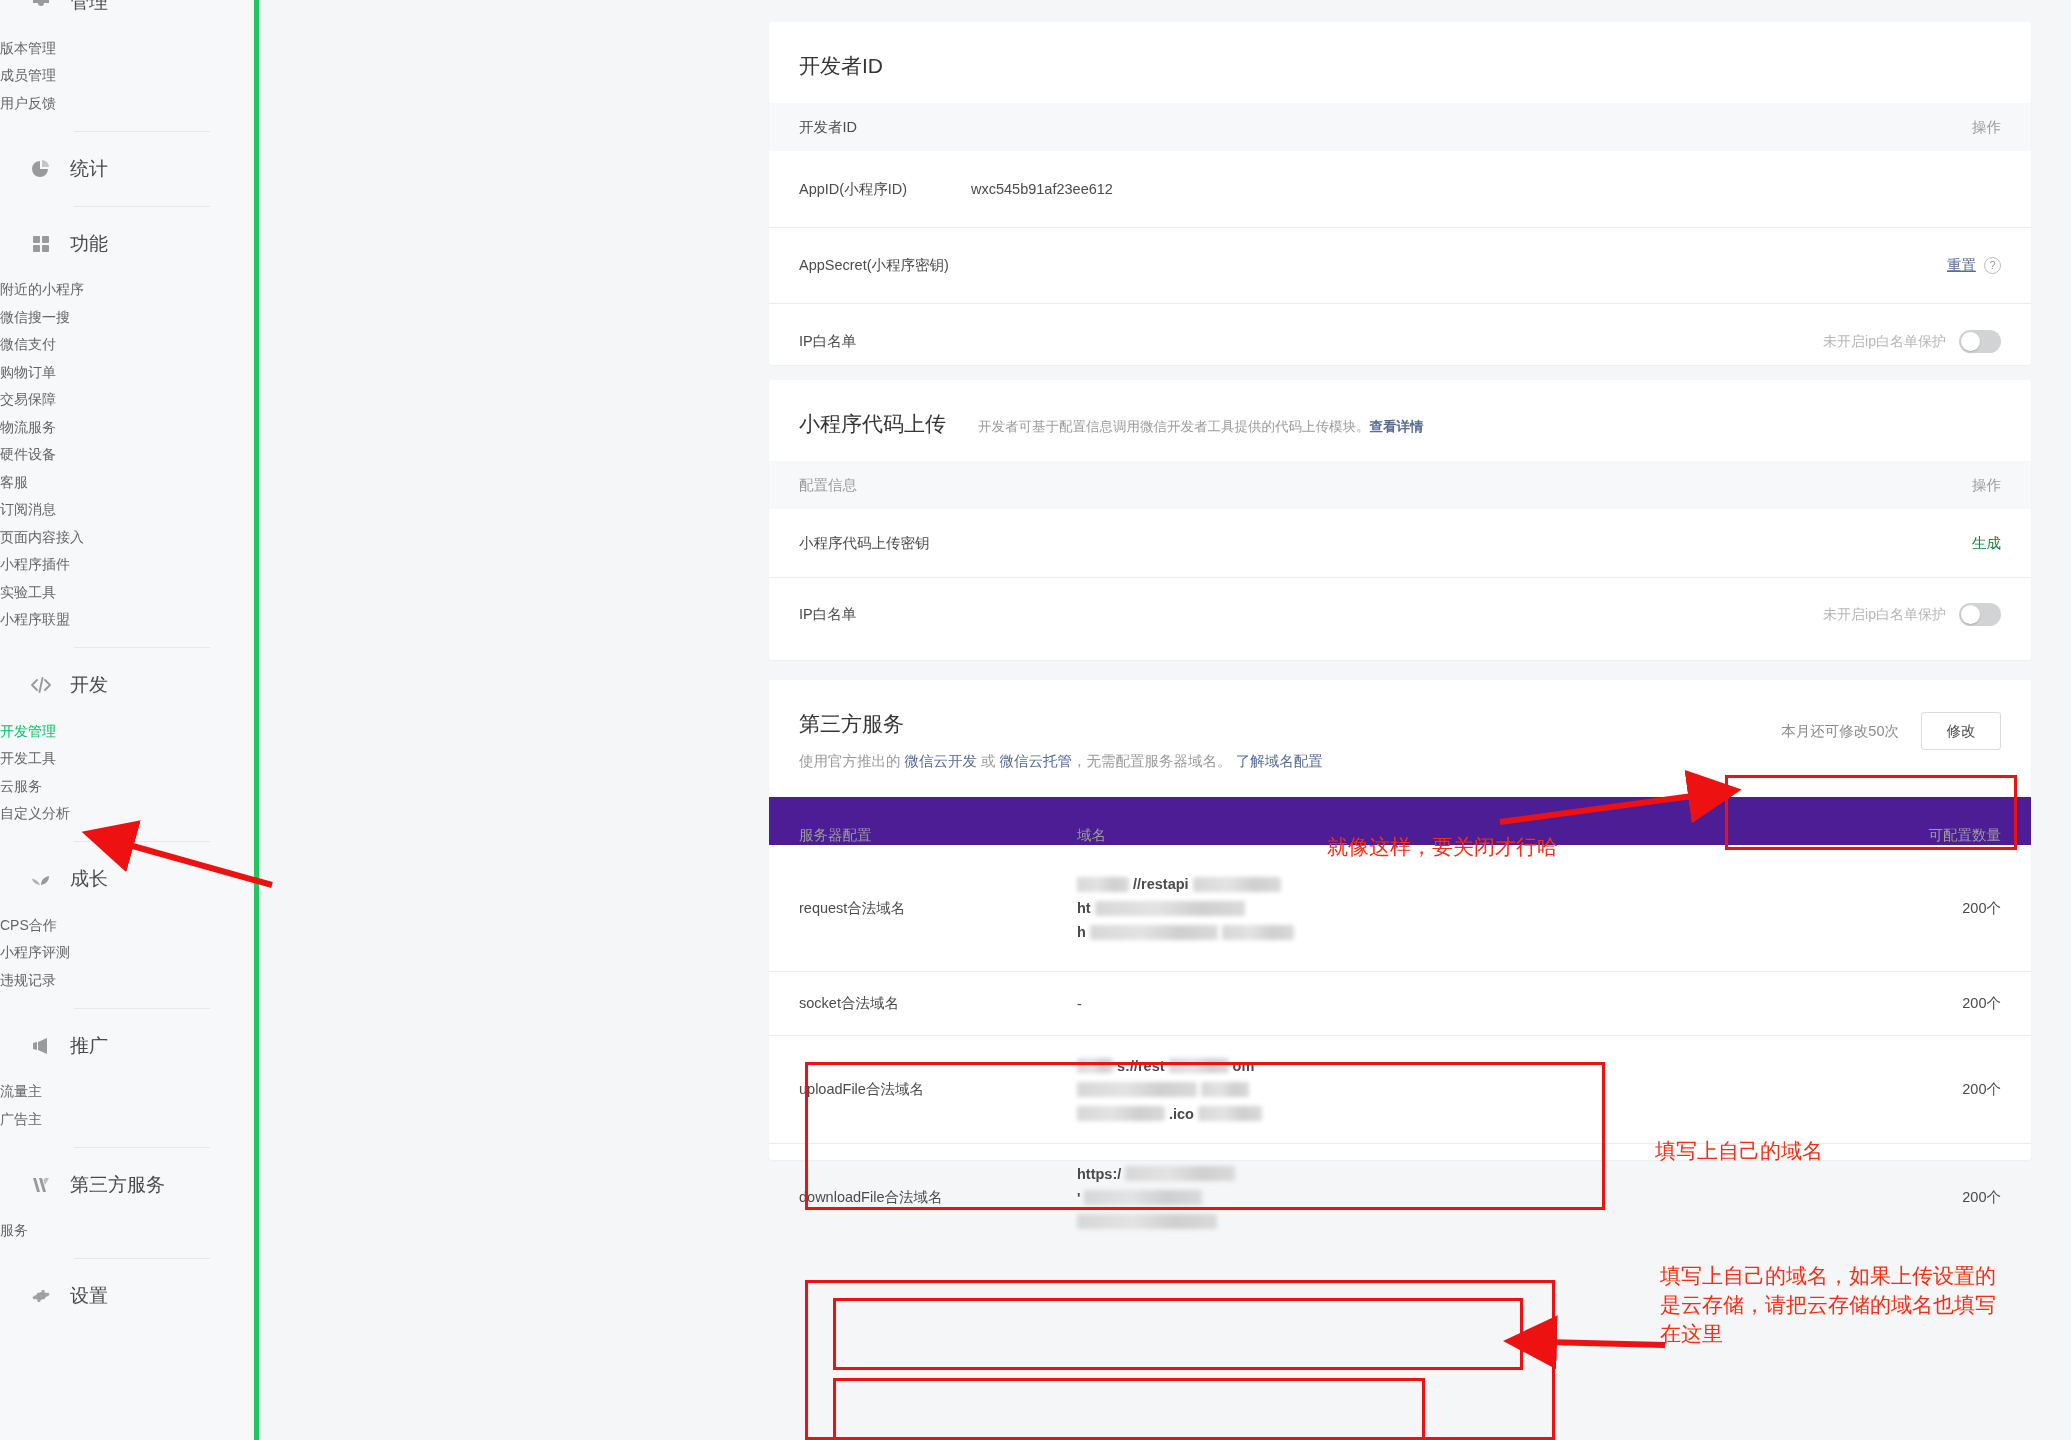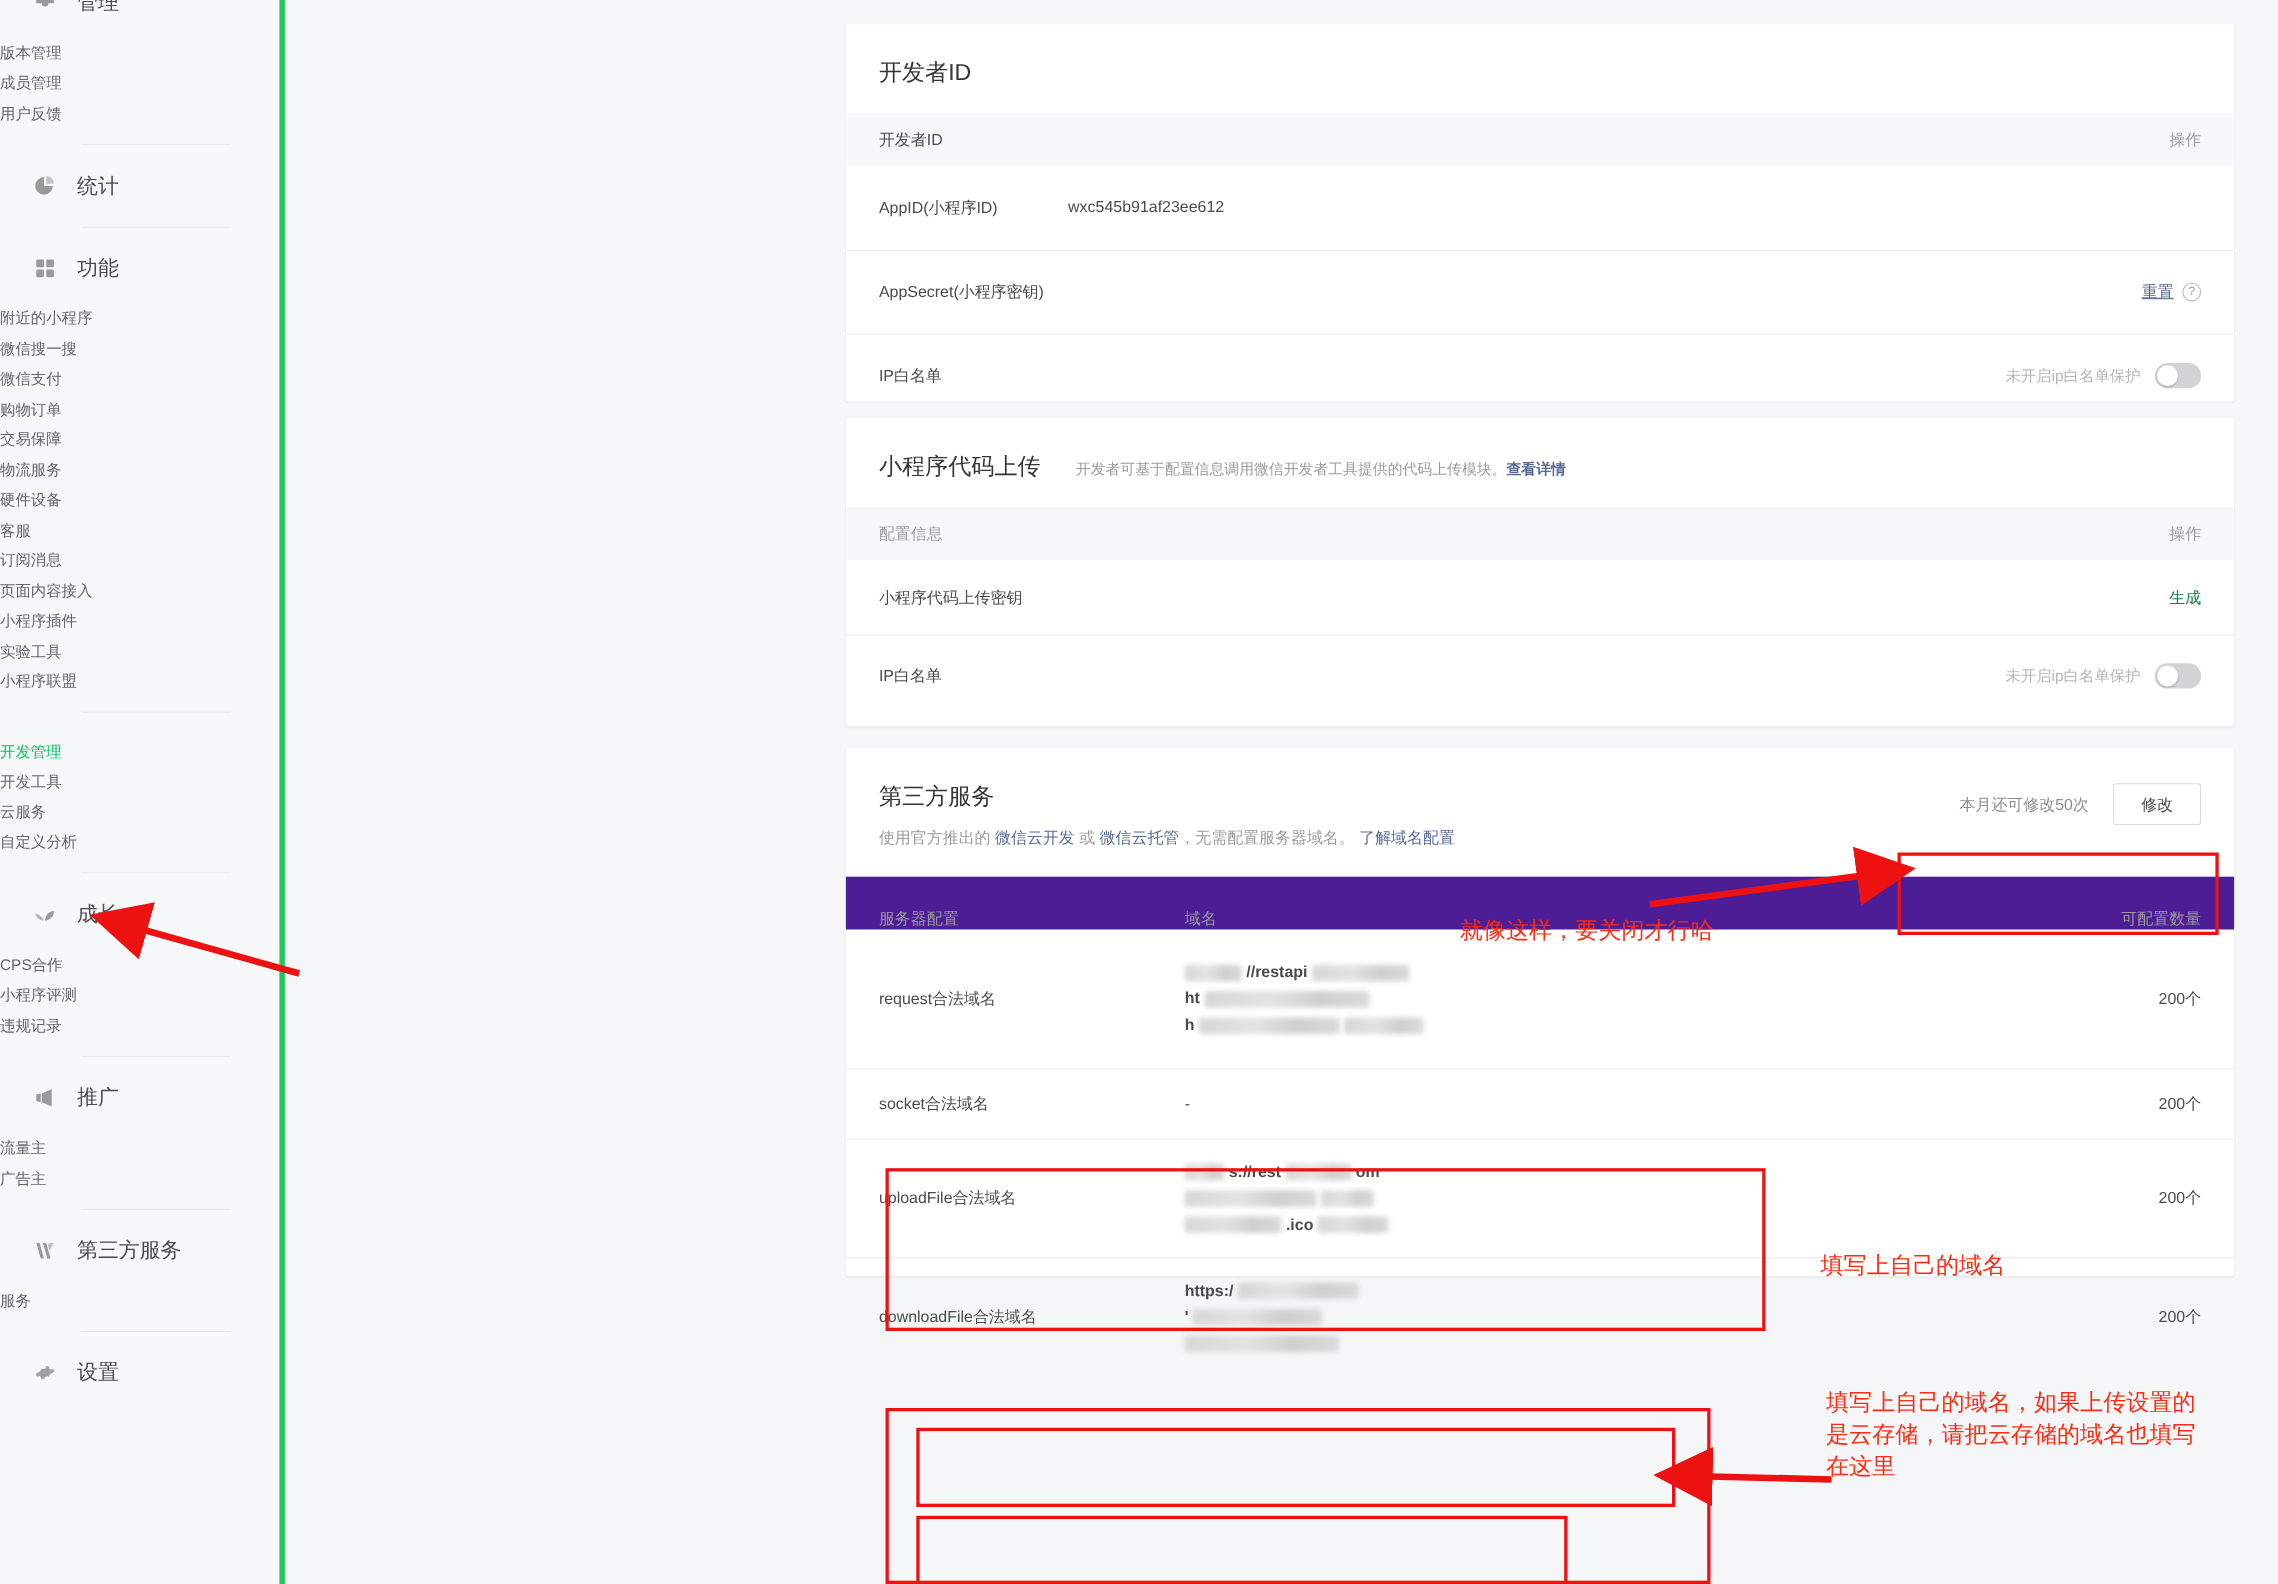--- a/index.html
+++ b/index.html
@@ -241,20 +241,30 @@
         <div class="sub-item">交易保障</div>
         <div class="sub-item">物流服务</div>
         <div class="sub-item">硬件设备</div>
         <div class="sub-item">客服</div>
         <div class="sub-item">订阅消息</div>
         <div class="sub-item">页面内容接入</div>
         <div class="sub-item">小程序插件</div>
         <div class="sub-item">实验工具</div>
         <div class="sub-item">小程序联盟</div>
         <div class="nav-sep"></div>
+        <div class="grp-head">
+          <span class="gicon">
+            <svg width="22" height="20" viewBox="0 0 22 20" fill="none" stroke="currentColor" stroke-width="1.9" stroke-linecap="round" stroke-linejoin="round">
+              <polyline points="7,5 2,10 7,15"></polyline>
+              <polyline points="15,5 20,10 15,15"></polyline>
+              <line x1="12.5" y1="3" x2="9.5" y2="17"></line>
+            </svg>
+          </span>
+          <span class="grp-label">开发</span>
+        </div>
         <div class="sp-sm"></div>
         <div class="sub-item active">开发管理</div>
         <div class="sub-item">开发工具</div>
         <div class="sub-item">云服务</div>
         <div class="sub-item">自定义分析</div>
         <div class="nav-sep"></div>
         <div class="grp-head">
           <span class="gicon">
             <svg width="20" height="20" viewBox="0 0 20 20" fill="currentColor">
               <path d="M10 16c0-5 3-8 8-9 0 5-3 8-8 9z"></path>

